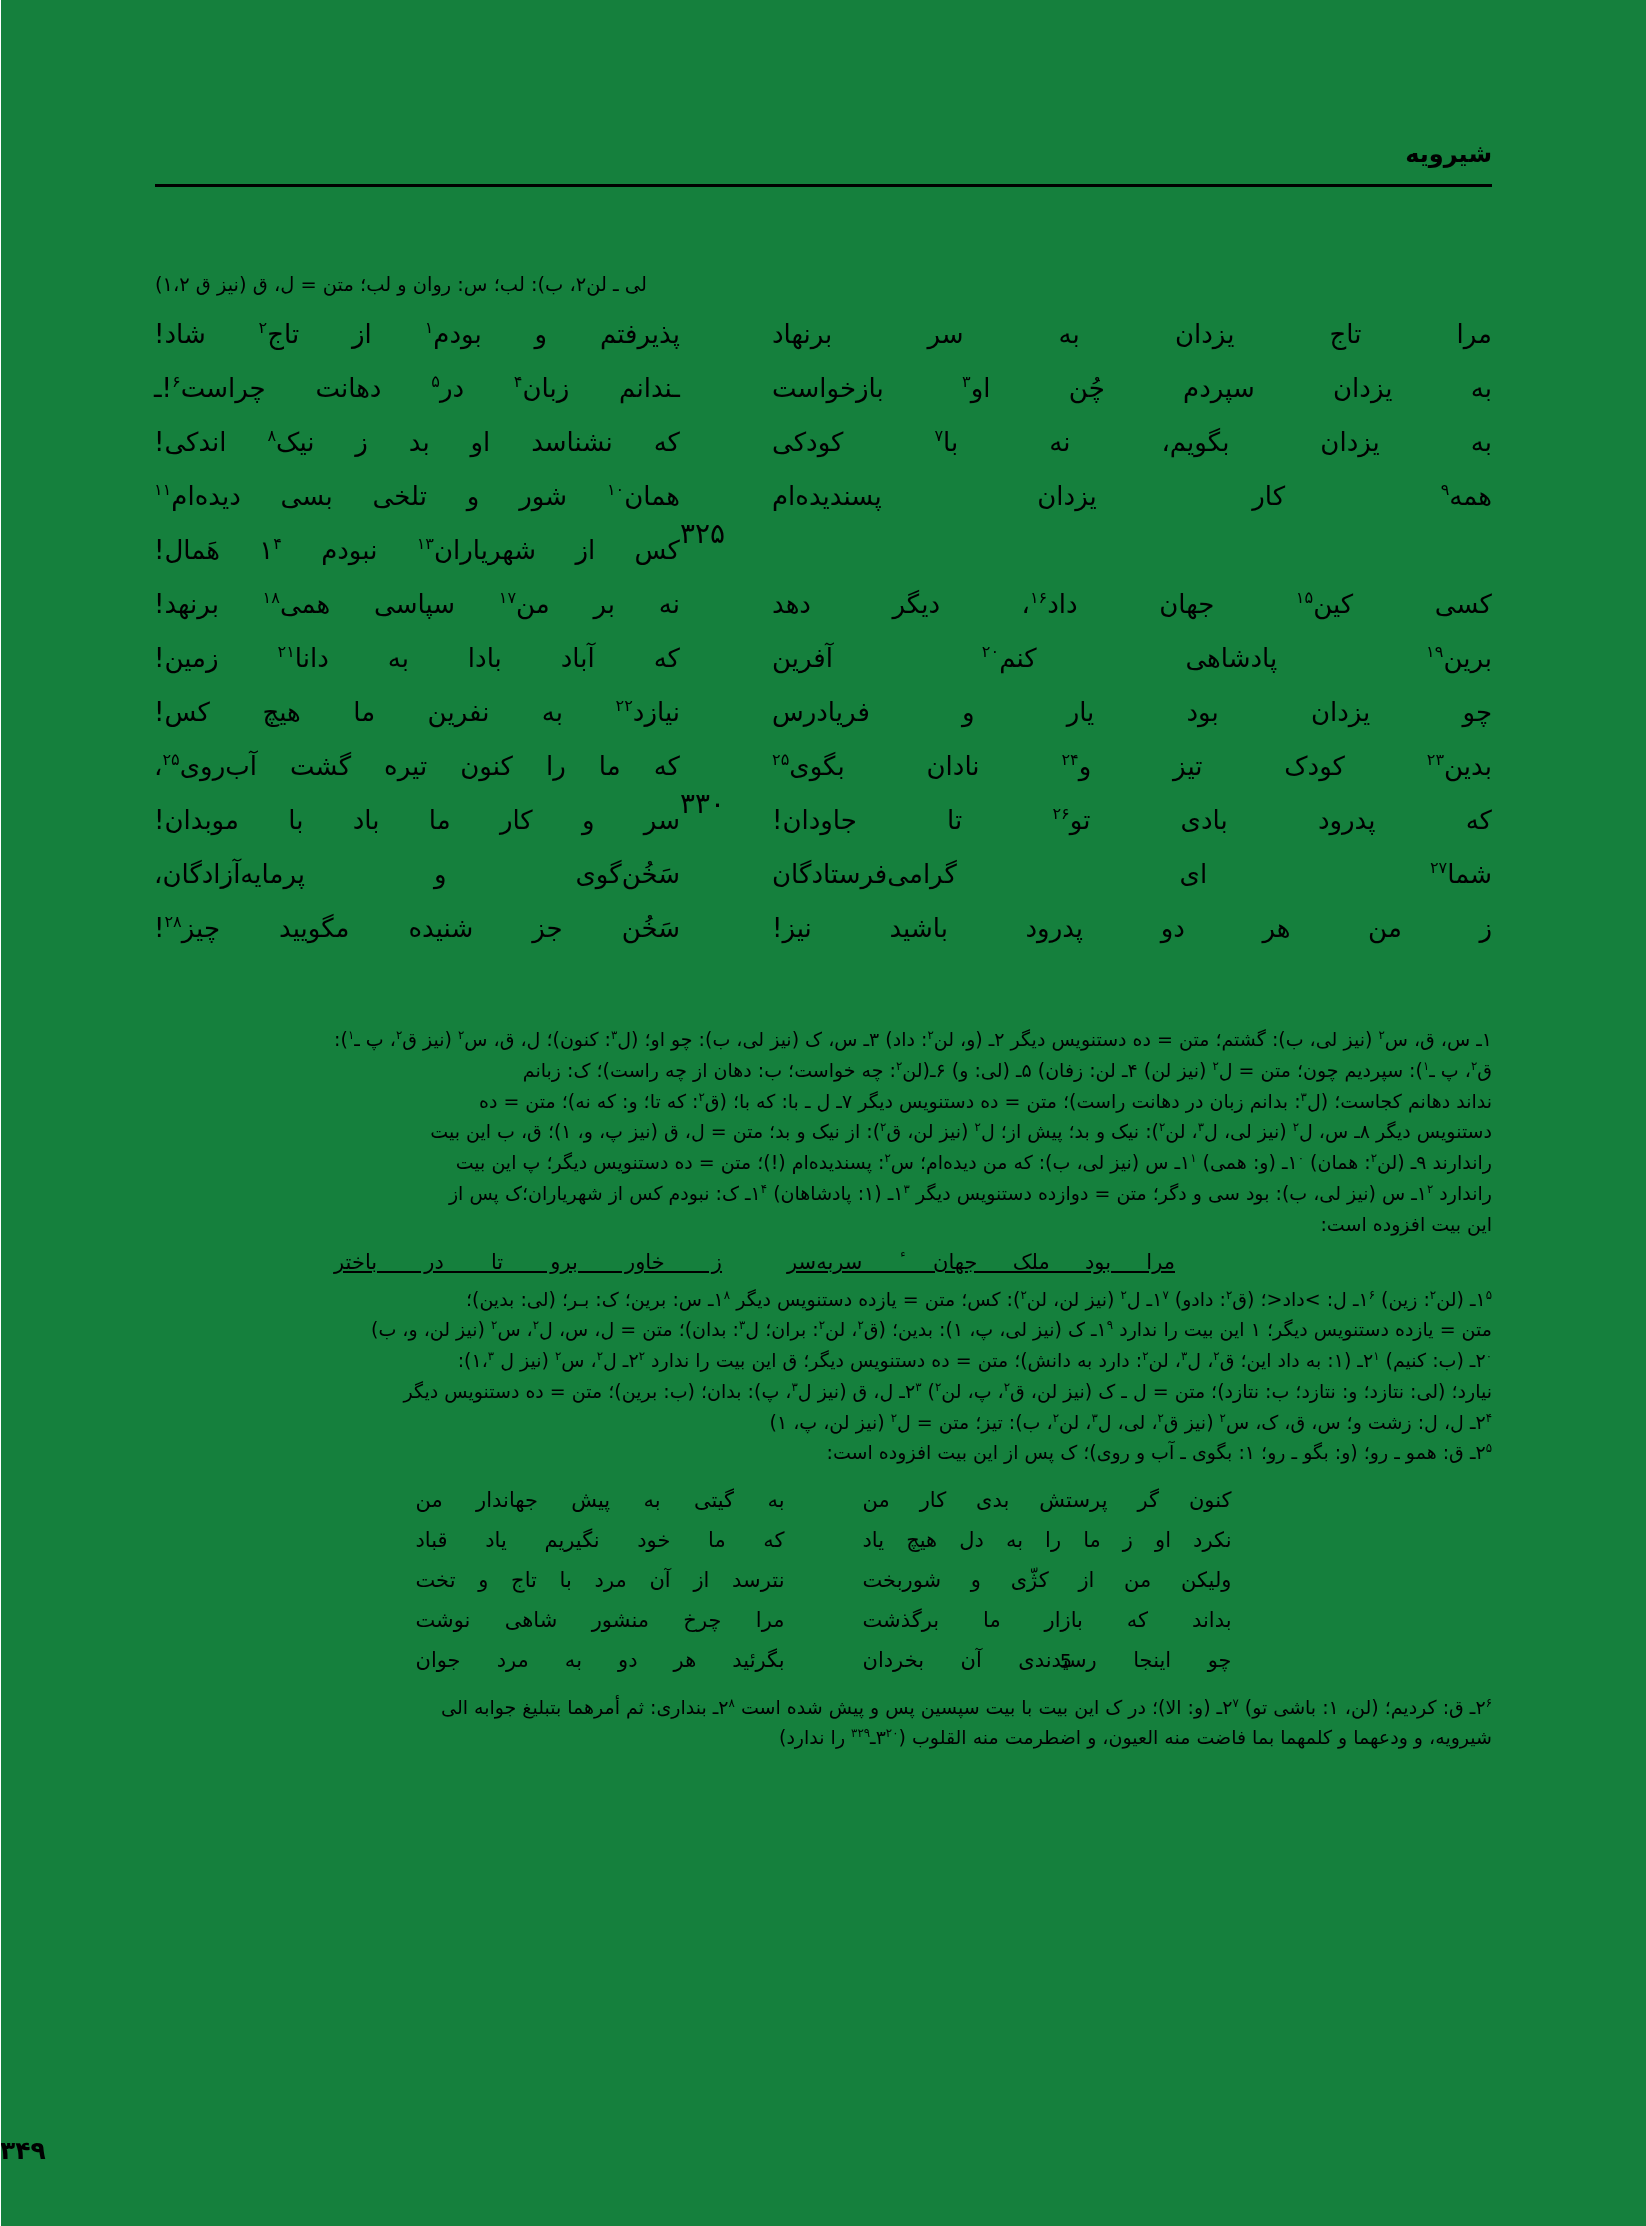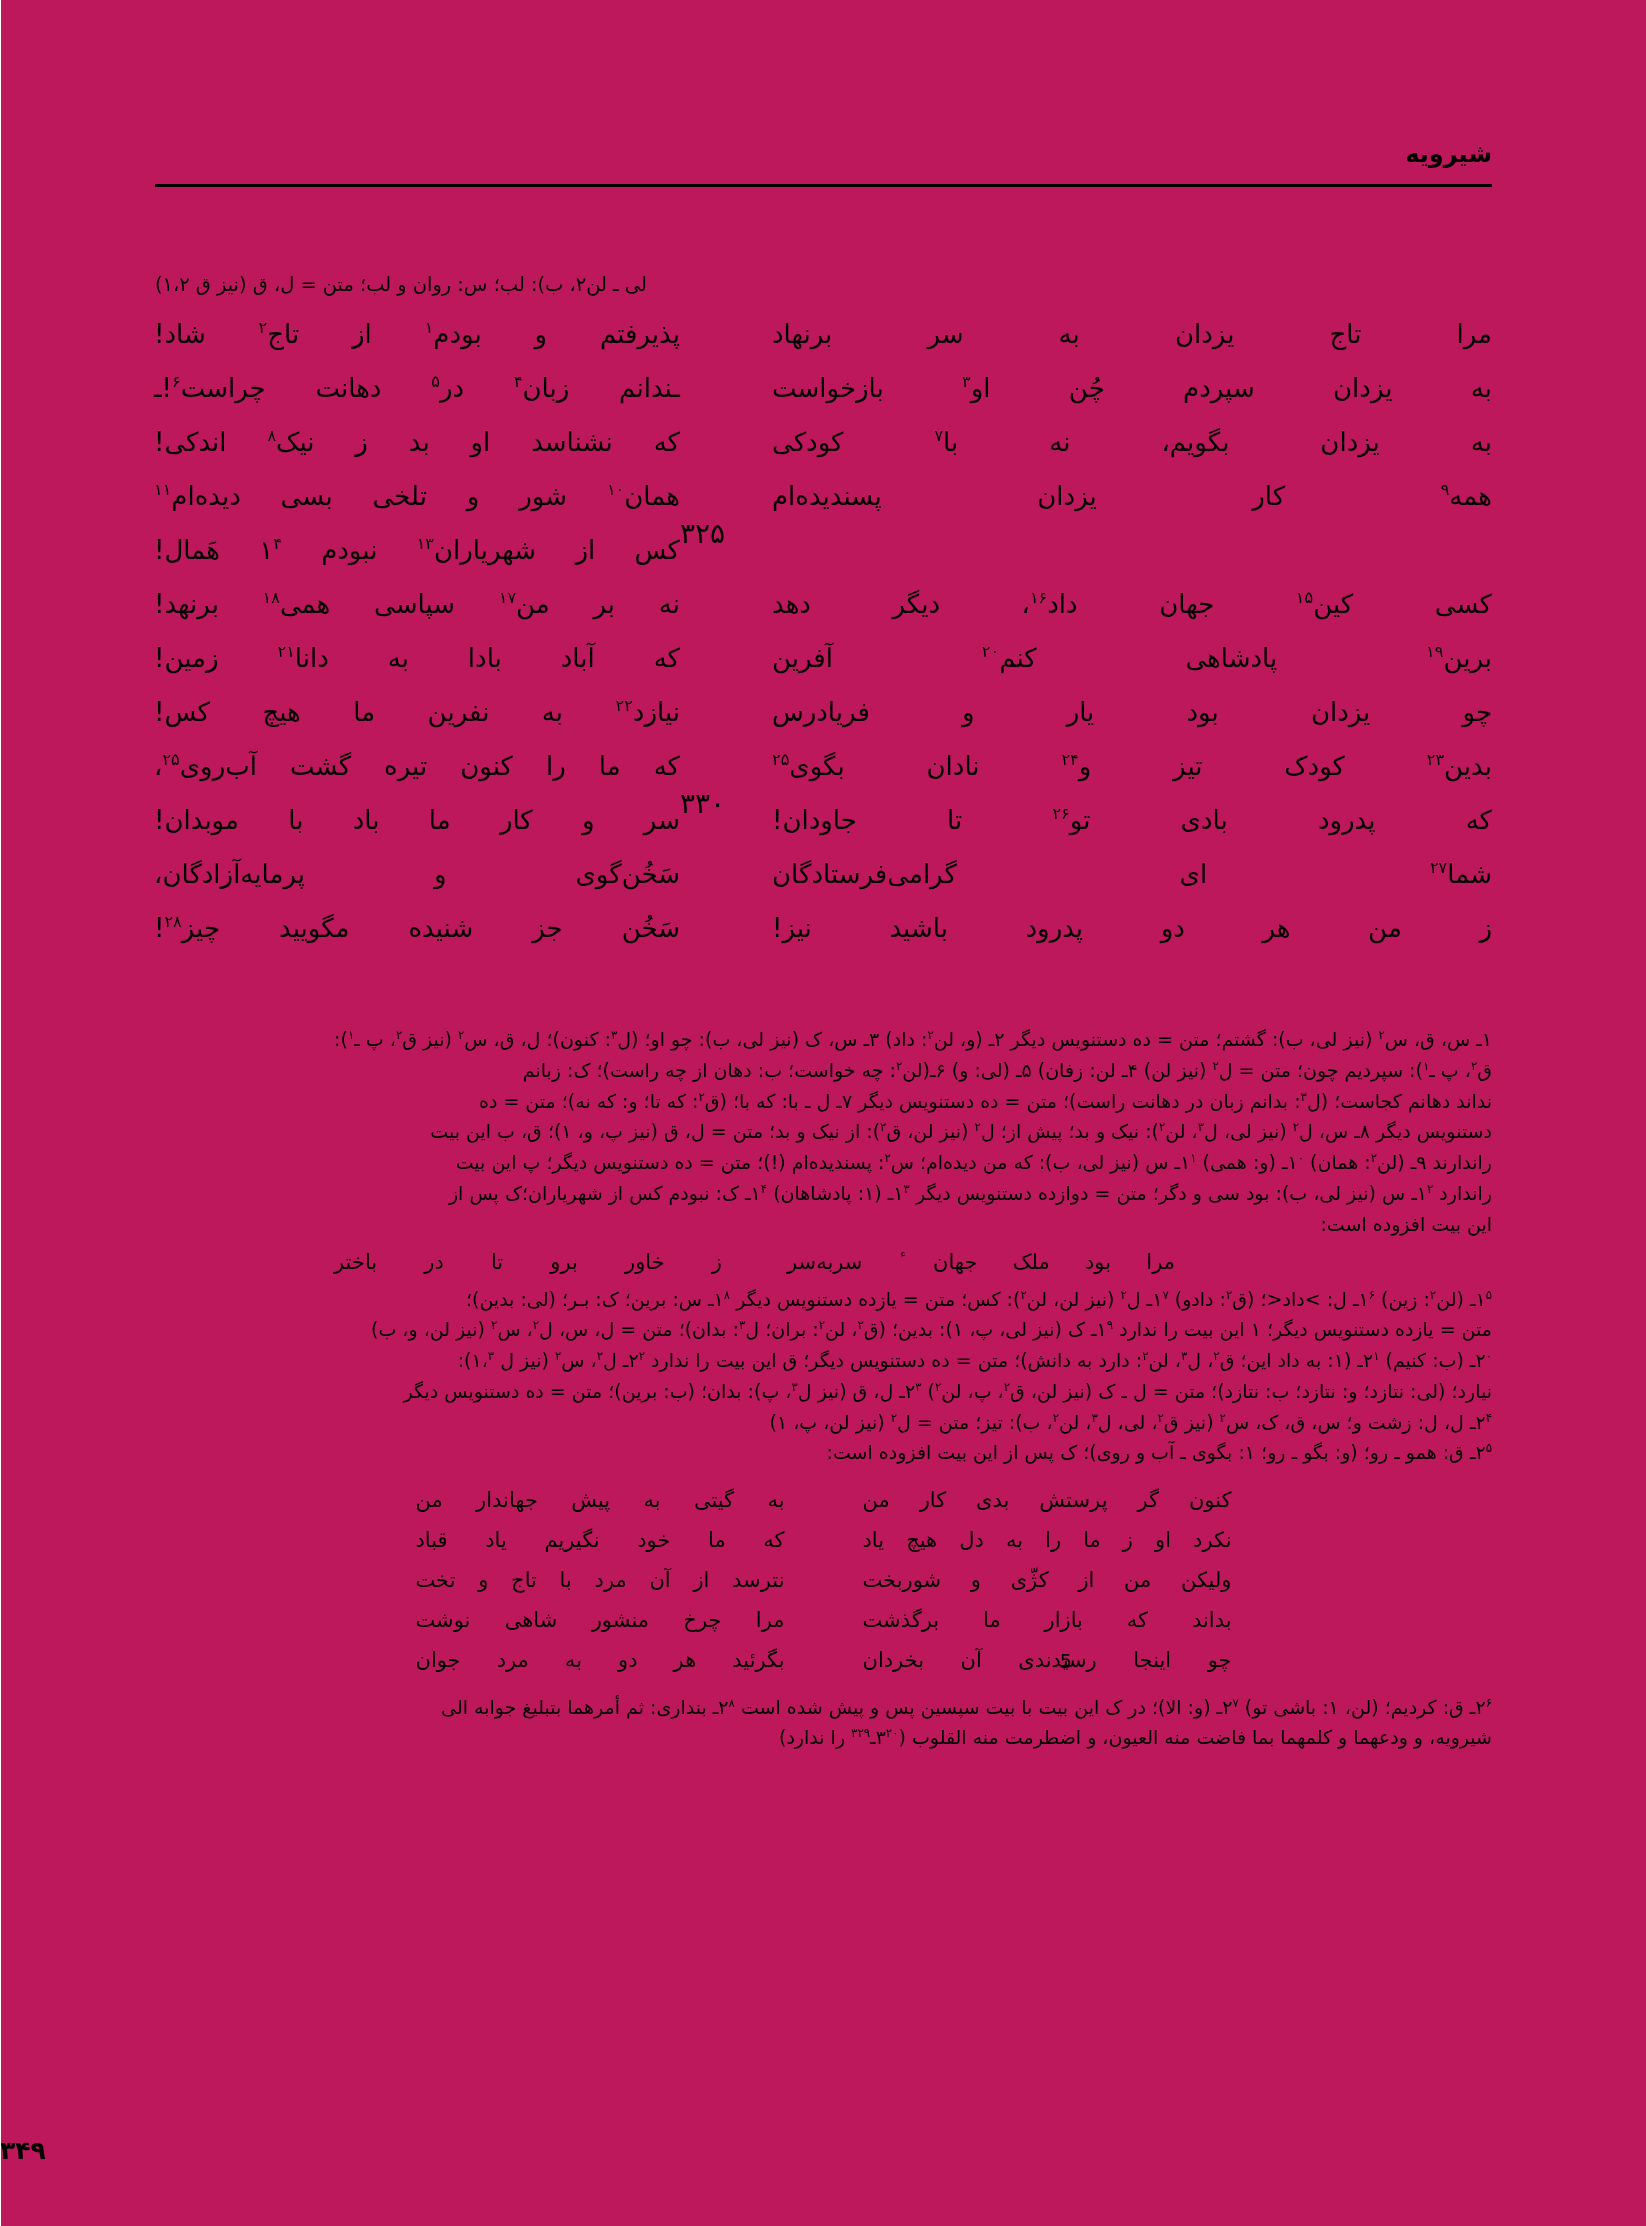--- a/index.html
+++ b/index.html
@@ -7,21 +7,21 @@
   body{
     width:1647px;height:2226px;
     font-family:"DejaVu Sans","Liberation Sans",sans-serif;
     color:#000;
     direction:rtl;
     position:relative;
     overflow:hidden;
   }
   .page{
     position:absolute;inset:0;
-    background:#be185d;
+    background:#15803d;
   }
 
   
   .runhead{
     position:absolute;
     top:162px;
     right:155px;
     left:155px;
     height:37px;
   }
@@ -122,20 +122,21 @@
     gap:65px;
     font-size:21px;
     margin:11px 0 9.2px 0;
     padding-right:138px;
   }
   .quoted-distich .q-hem{
     width:388px;
     white-space:nowrap;
     text-align:justify;
     text-align-last:justify;
+    text-decoration:underline;
   }
 
   
   .inset-verses{
     margin:13px 0 11px 0;
     position:relative;
   }
   .inset-row{
     display:flex;
     flex-direction:row;

